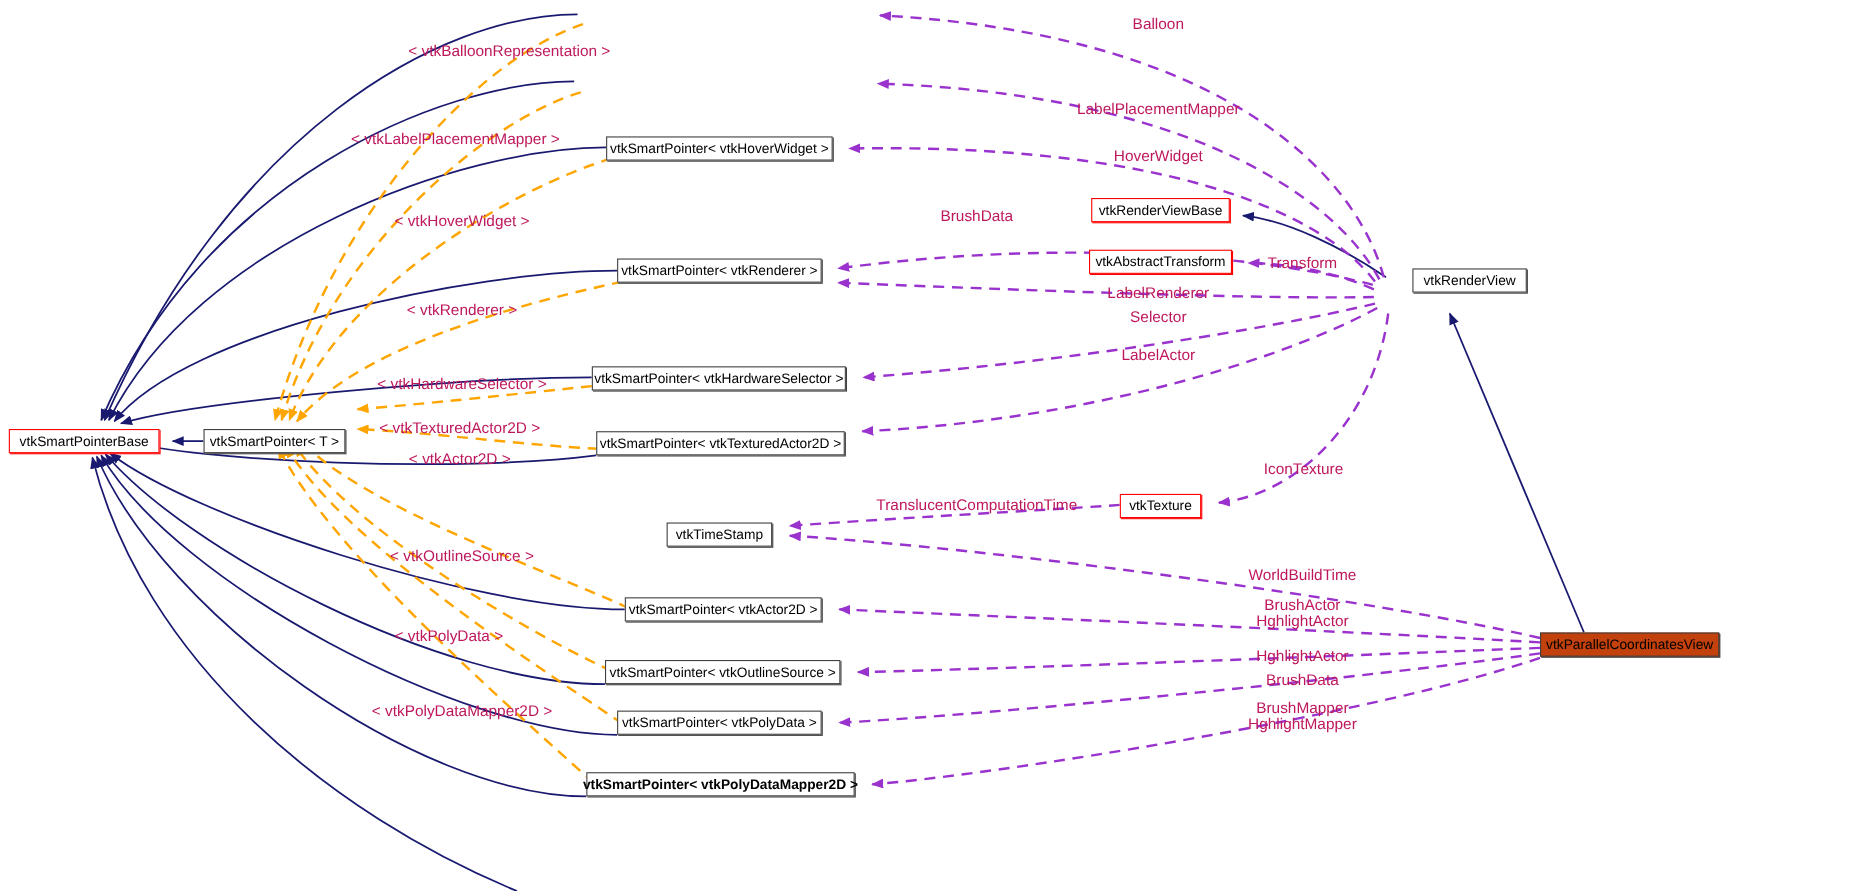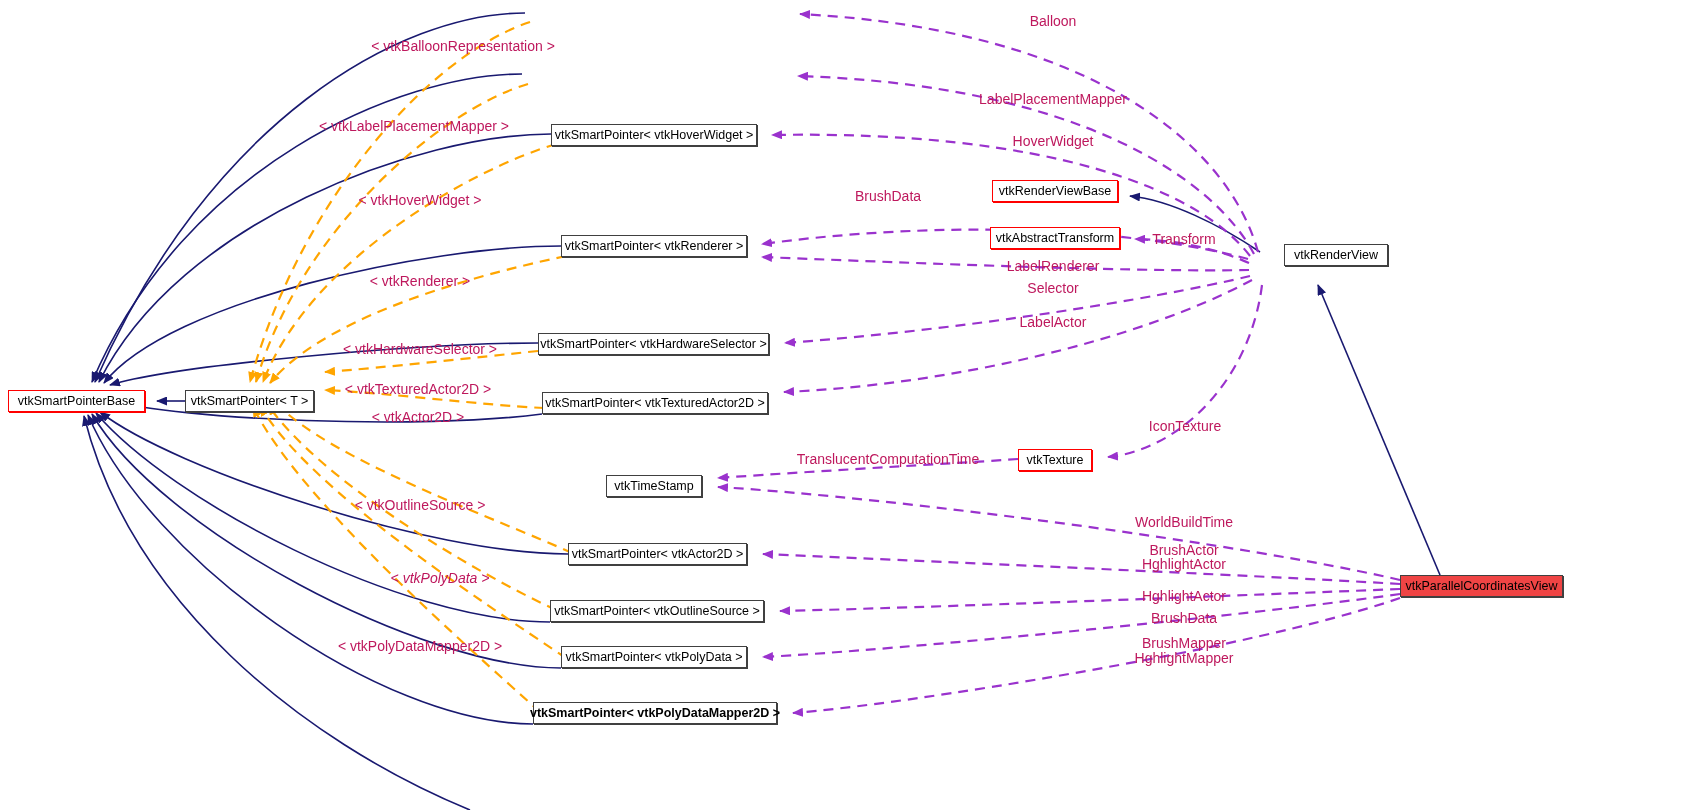--- a/index.html
+++ b/index.html
@@ -25,21 +25,21 @@
     color:#000000;
     background:#ffffff;
     border:1px solid #404040;
     white-space:nowrap;
     padding:0 6px;
     height:22px;
     z-index:5;
     box-shadow:1px 1px 0 0 #404040;
   }
   .node.red{ border:1px solid #ff0000; box-shadow:1px 1px 0 0 #ff0000; }
-  .node.current{ background:#ef4444; border:1px solid #404040; box-shadow:1px 1px 0 0 #404040; }
+  .node.current{ background:#c2410c; border:1px solid #404040; box-shadow:1px 1px 0 0 #404040; }
   .edge-label{
     position:absolute;
     font-size:14px;
     color:#be185d;
     white-space:nowrap;
     background:transparent;
     z-index:4;
     line-height:14px;
   }
   .edge-label.center{ transform:translateX(-50%); }
@@ -179,21 +179,21 @@
     </div>
 
   <div class="edge-label center" style="left:420px;top:39px;margin-left:43px;"><span>&lt; vtkBalloonRepresentation &gt;</span></div>
   <div class="edge-label center" style="left:414px;top:119px;"><span>&lt; vtkLabelPlacementMapper &gt;</span></div>
   <div class="edge-label center" style="left:420px;top:193px;"><span>&lt; vtkHoverWidget &gt;</span></div>
   <div class="edge-label center" style="left:420px;top:274px;"><span>&lt; vtkRenderer &gt;</span></div>
   <div class="edge-label center" style="left:420px;top:342px;"><span>&lt; vtkHardwareSelector &gt;</span></div>
   <div class="edge-label center" style="left:418px;top:382px;"><span>&lt; vtkTexturedActor2D &gt;</span></div>
   <div class="edge-label center" style="left:418px;top:410px;"><span>&lt; vtkActor2D &gt;</span></div>
   <div class="edge-label center" style="left:420px;top:498px;"><span>&lt; vtkOutlineSource &gt;</span></div>
-  <div class="edge-label center" style="left:440px;top:571px;font-style:italic;"><span>&lt; vtkPolyData &gt;</span></div>
+  <div class="edge-label center" style="left:408px;top:571px;"><span>&lt; vtkPolyData &gt;</span></div>
   <div class="edge-label center" style="left:420px;top:639px;"><span>&lt; vtkPolyDataMapper2D &gt;</span></div>
 
   <div class="edge-label center" style="left:1053px;top:14px;"><span>Balloon</span></div>
   <div class="edge-label center" style="left:1053px;top:92px;"><span>LabelPlacementMapper</span></div>
   <div class="edge-label center" style="left:1053px;top:134px;"><span>HoverWidget</span></div>
   <div class="edge-label center" style="left:888px;top:189px;"><span>BrushData</span></div>
   <div class="edge-label center" style="left:1184px;top:232px;"><span>Transform</span></div>
   <div class="edge-label center" style="left:1053px;top:259px;"><span>LabelRenderer</span></div>
   <div class="edge-label center" style="left:1053px;top:281px;"><span>Selector</span></div>
   <div class="edge-label center" style="left:1053px;top:315px;"><span>LabelActor</span></div>

